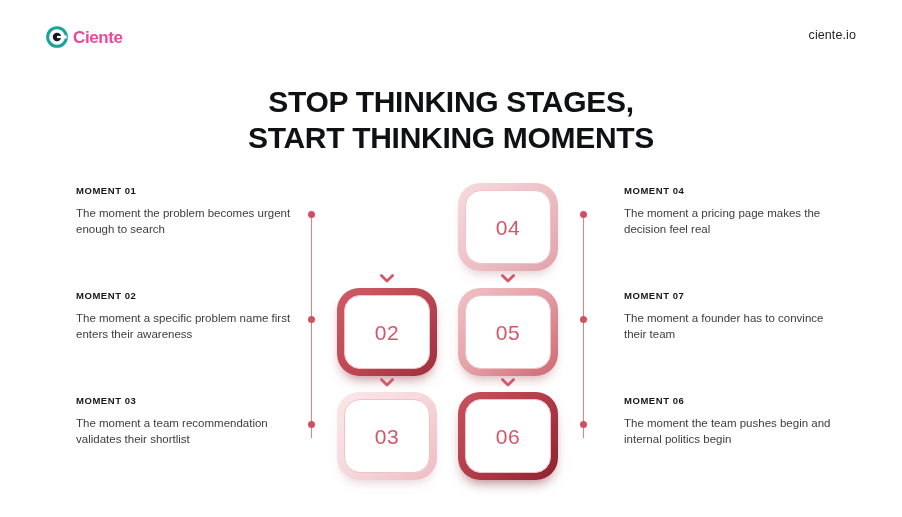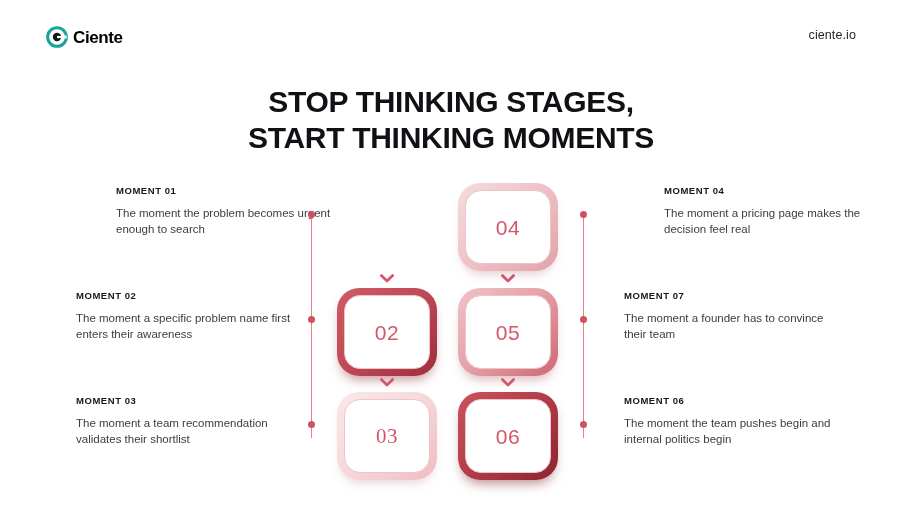--- a/index.html
+++ b/index.html
@@ -40,21 +40,21 @@
   }
   .brand-mark {
     width: 22px;
     height: 22px;
     display: block;
   }
   .brand-name {
     font-size: 17px;
     font-weight: bold;
     letter-spacing: -0.4px;
-    color: #000000;
+    color: #ec4899;
     line-height: 1;
   }
   .site-url {
     position: absolute;
     right: 46px;
     top: 6px;
     font-size: 12.5px;
     color: #1d1f24;
     letter-spacing: 0.1px;
   }
@@ -82,21 +82,21 @@
     top: 186px;
     width: 218px;
   }
   .col-left  { left: 76px;  text-align: left; }
   .col-right { left: 624px; text-align: left; }
 
   .moment {
     position: absolute;
     width: 218px;
   }
-  .moment.row1 { top: 0px; margin-left: 40px; }
+  .moment.row1 { top: 0px; }
   .moment.row2 { top: 105px; }
   .moment.row3 { top: 210px; }
 
   .moment-kicker {
     font-size: 9.5px;
     font-weight: bold;
     letter-spacing: 0.55px;
     color: #15171b;
     margin: 0 0 9px 0;
     line-height: 1;
@@ -192,21 +192,20 @@
     background: linear-gradient(135deg, #eda0a6 0%, #e08d96 40%, #c35560 100%);
     box-shadow: 0 7px 11px -4px rgba(165,60,70,0.42);
   }
   .tone-2 .card-outer {
     background: linear-gradient(135deg, #cf5b66 0%, #c04b57 45%, #9e2f3b 100%);
     box-shadow: 0 7px 12px -4px rgba(140,35,45,0.50);
   }
   .tone-3 .card-outer {
     background: linear-gradient(135deg, #fae7e9 0%, #f6dadd 45%, #eebcc2 100%);
     box-shadow: 0 7px 11px -5px rgba(180,110,118,0.34);
-    font-family: Liberation Serif, serif;
   }
   .tone-4 .card-outer {
     background: linear-gradient(135deg, #f6dcdf 0%, #efc4c9 45%, #e0a2a9 100%);
     box-shadow: 0 7px 11px -5px rgba(170,95,104,0.36);
   }
   .tone-5 .card-outer {
     background: linear-gradient(135deg, #f0c2c6 0%, #e6a3aa 45%, #cd6873 100%);
     box-shadow: 0 7px 11px -4px rgba(160,70,80,0.40);
   }
   .tone-6 .card-outer {

